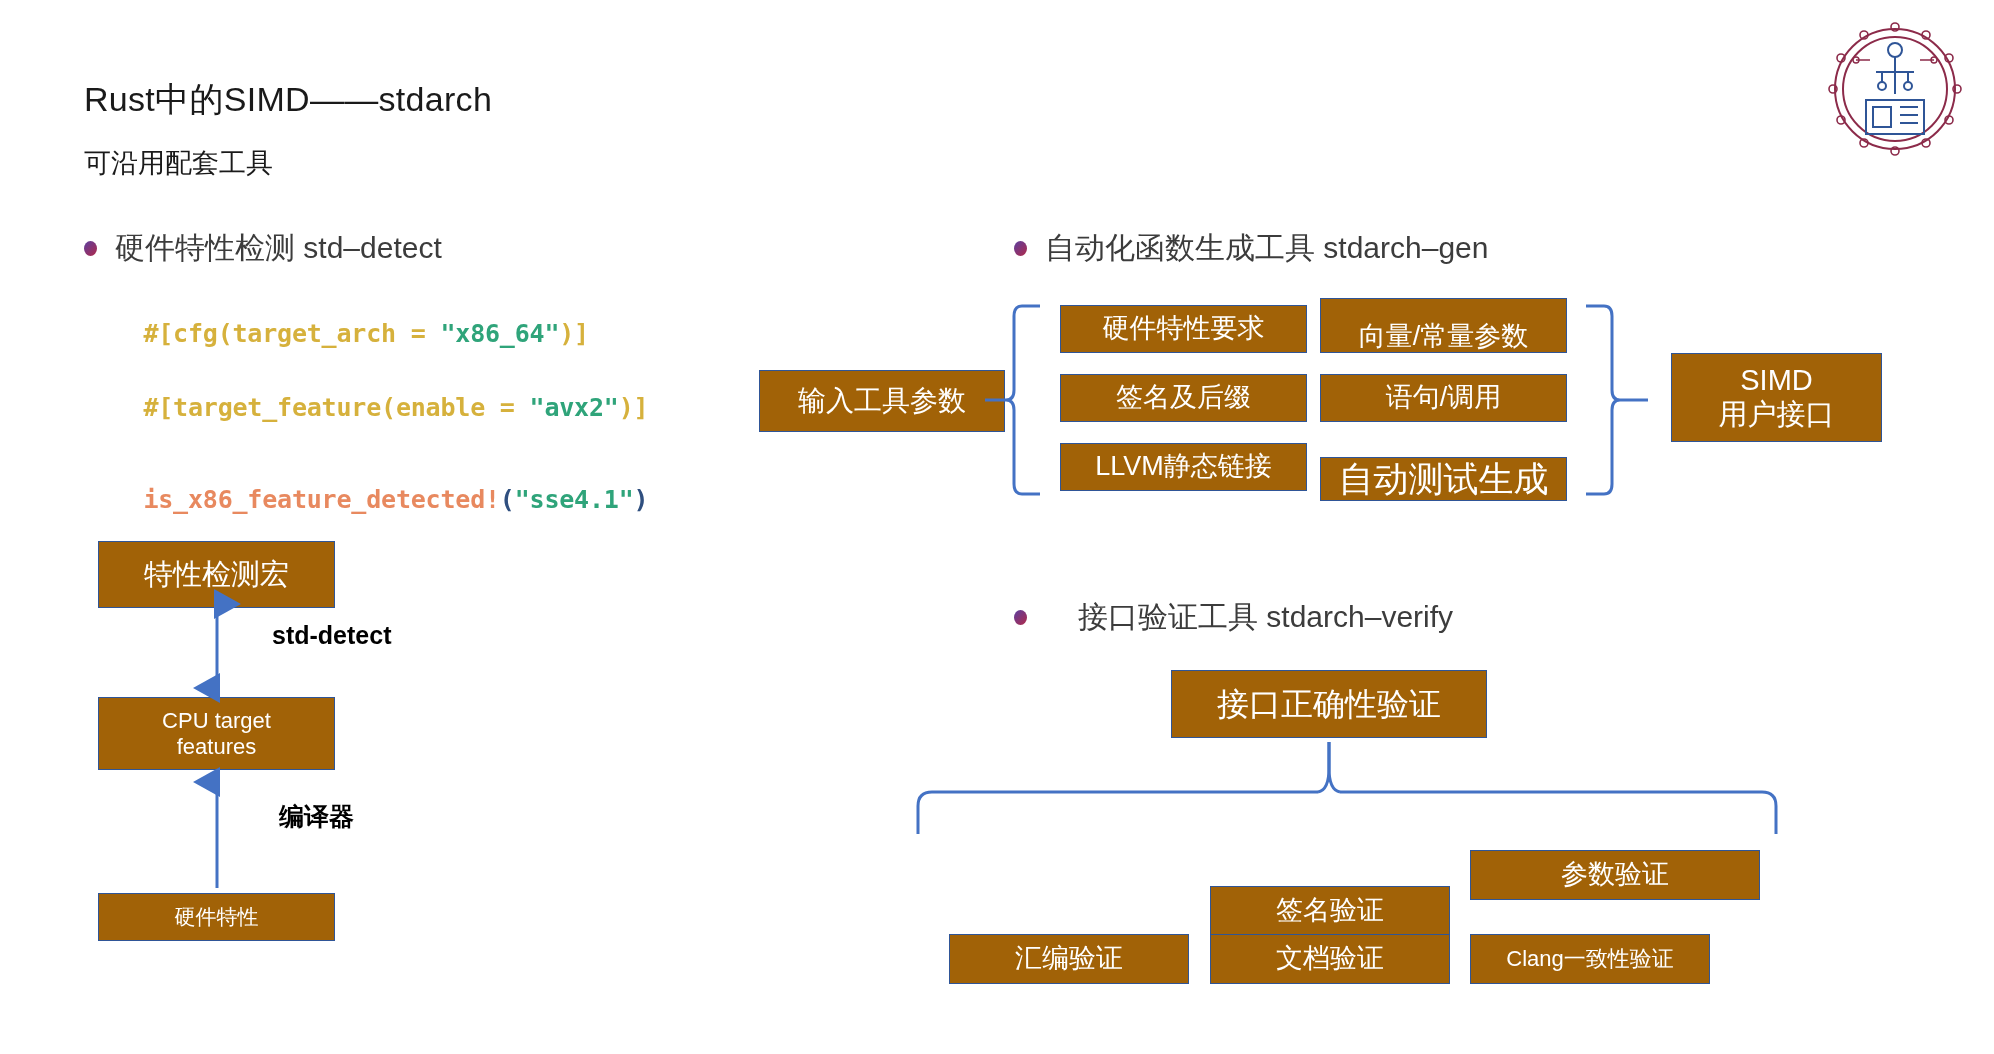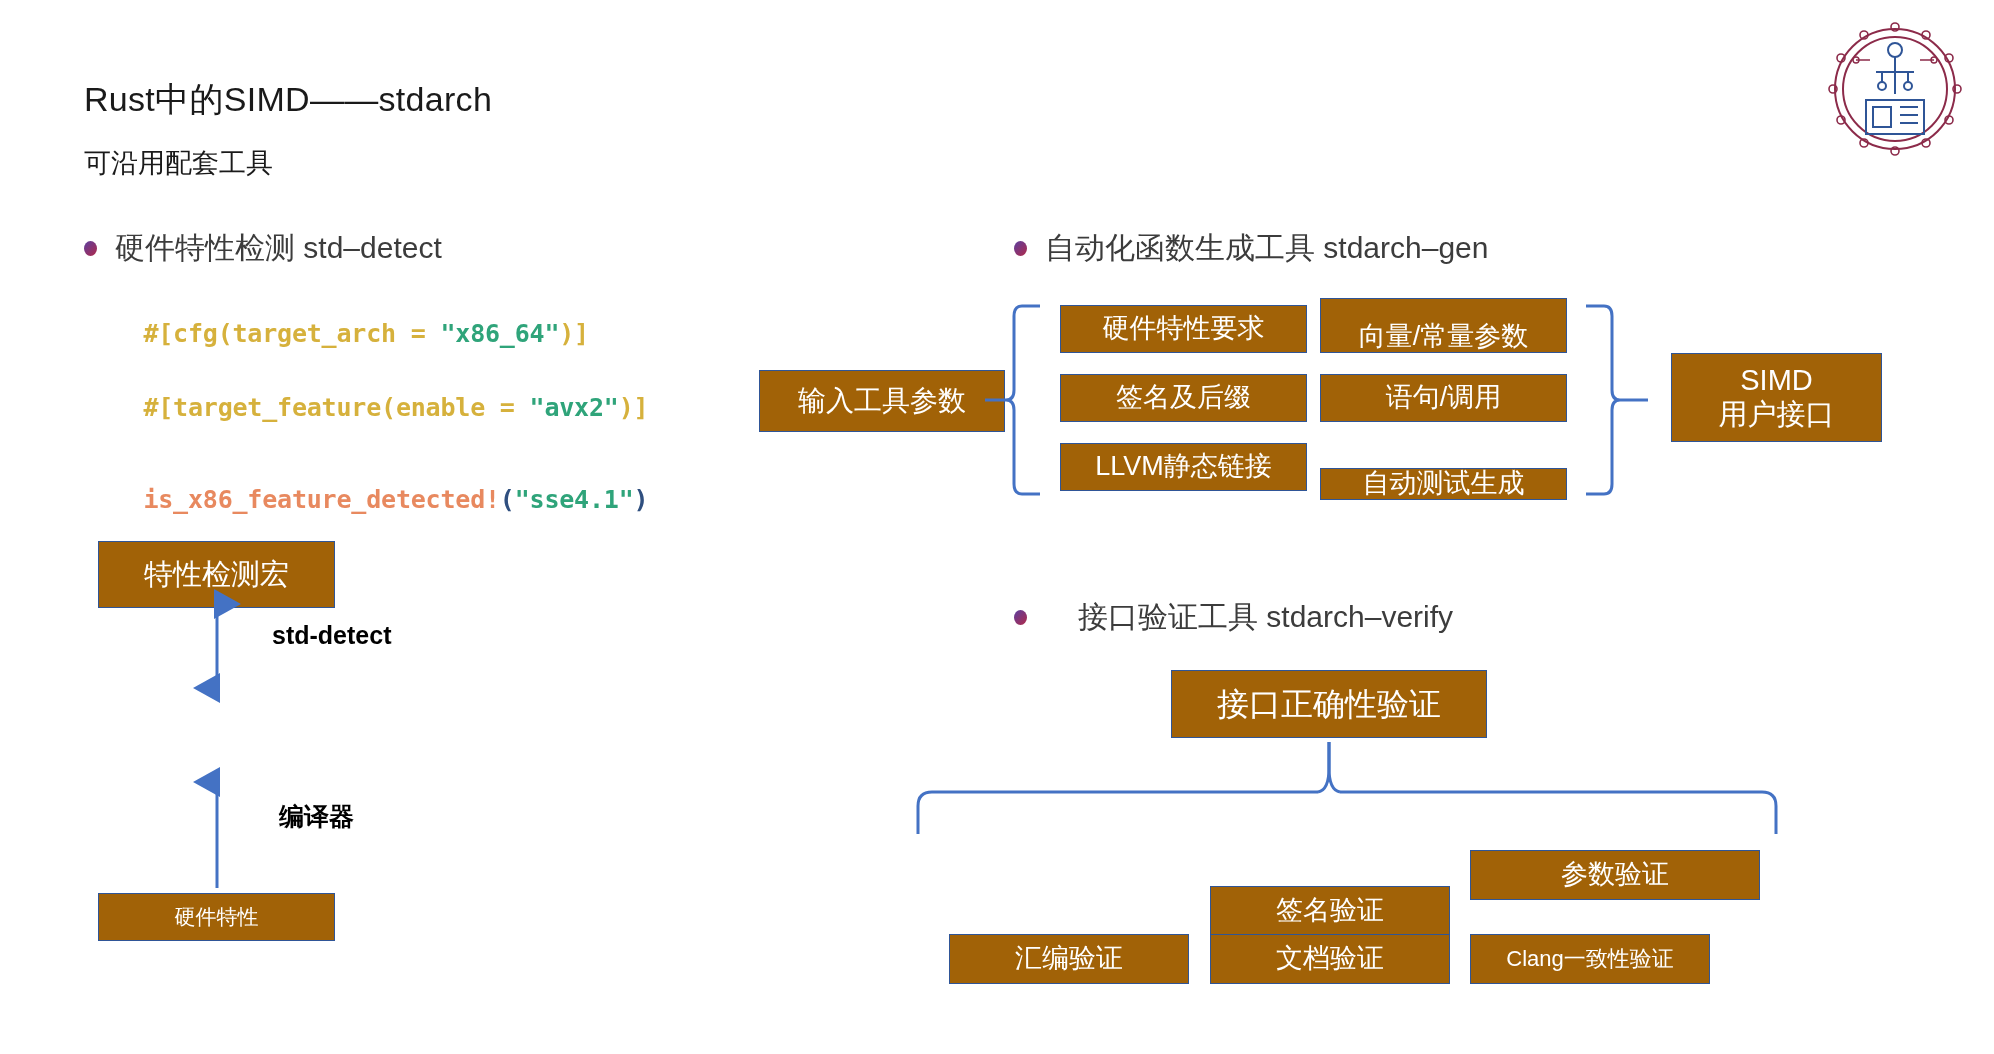--- a/index.html
+++ b/index.html
@@ -124,40 +124,44 @@
   <div class="code" style="left:84px;top:364px;">
     <span class="c-attr">#[target_feature(enable = </span><span class="c-str">"avx2"</span><span class="c-attr">)]</span>
   </div>
 
   <div class="code" style="left:84px;top:456px;">
     <span class="c-macro">is_x86_feature_detected!</span><span class="c-paren">(</span><span class="c-str">"sse4.1"</span><span class="c-paren">)</span>
   </div>
 
   <div class="bbox" style="left:98px;top:541px;width:237px;height:67px;font-size:29px;">特性检测宏</div>
 
+  <div class="bbox" style="left:98px;top:697px;width:237px;height:73px;font-size:22px;flex-direction:column;">
+    <div>CPU  target</div>
+    <div>features</div>
+  </div>
 
   <div class="bbox" style="left:98px;top:893px;width:237px;height:48px;font-size:21px;">硬件特性</div>
 
   <div class="flowlabel" style="left:272px;top:621px;">std-detect</div>
   <div class="flowlabel" style="left:279px;top:800px;">编译器</div>
 
   <div class="bullet" style="left:1014px;top:228px;">
     <span class="dot"></span>
     <span class="btext">自动化函数生成工具 stdarch–gen</span>
   </div>
 
   <div class="bbox" style="left:759px;top:370px;width:246px;height:62px;font-size:28px;">输入工具参数</div>
 
   <div class="bbox" style="left:1060px;top:305px;width:247px;height:48px;font-size:27px;">硬件特性要求</div>
   <div class="bbox" style="left:1060px;top:374px;width:247px;height:48px;font-size:27px;">签名及后缀</div>
   <div class="bbox" style="left:1060px;top:443px;width:247px;height:48px;font-size:27px;">LLVM静态链接</div>
 
   <div class="bbox" style="left:1320px;top:298px;width:247px;height:55px;font-size:27px;align-items:flex-end;line-height:1.0;padding-bottom:2px;">向量/常量参数</div>
   <div class="bbox" style="left:1320px;top:374px;width:247px;height:48px;font-size:27px;">语句/调用</div>
-  <div class="bbox" style="left:1320px;top:468px;width:247px;height:32px;font-size:27px;">自动测试生成</div>
+  <div class="bbox" style="left:1320px;top:457px;width:247px;height:44px;font-size:35px;">自动测试生成</div>
 
   <div class="bbox" style="left:1671px;top:353px;width:211px;height:89px;font-size:29px;flex-direction:column;">
     <div>SIMD</div>
     <div>用户接口</div>
   </div>
 
   <div class="bullet" style="left:1014px;top:597px;gap:33px;">
     <span class="dot"></span>
     <span class="btext">接口验证工具 stdarch–verify</span>
   </div>

